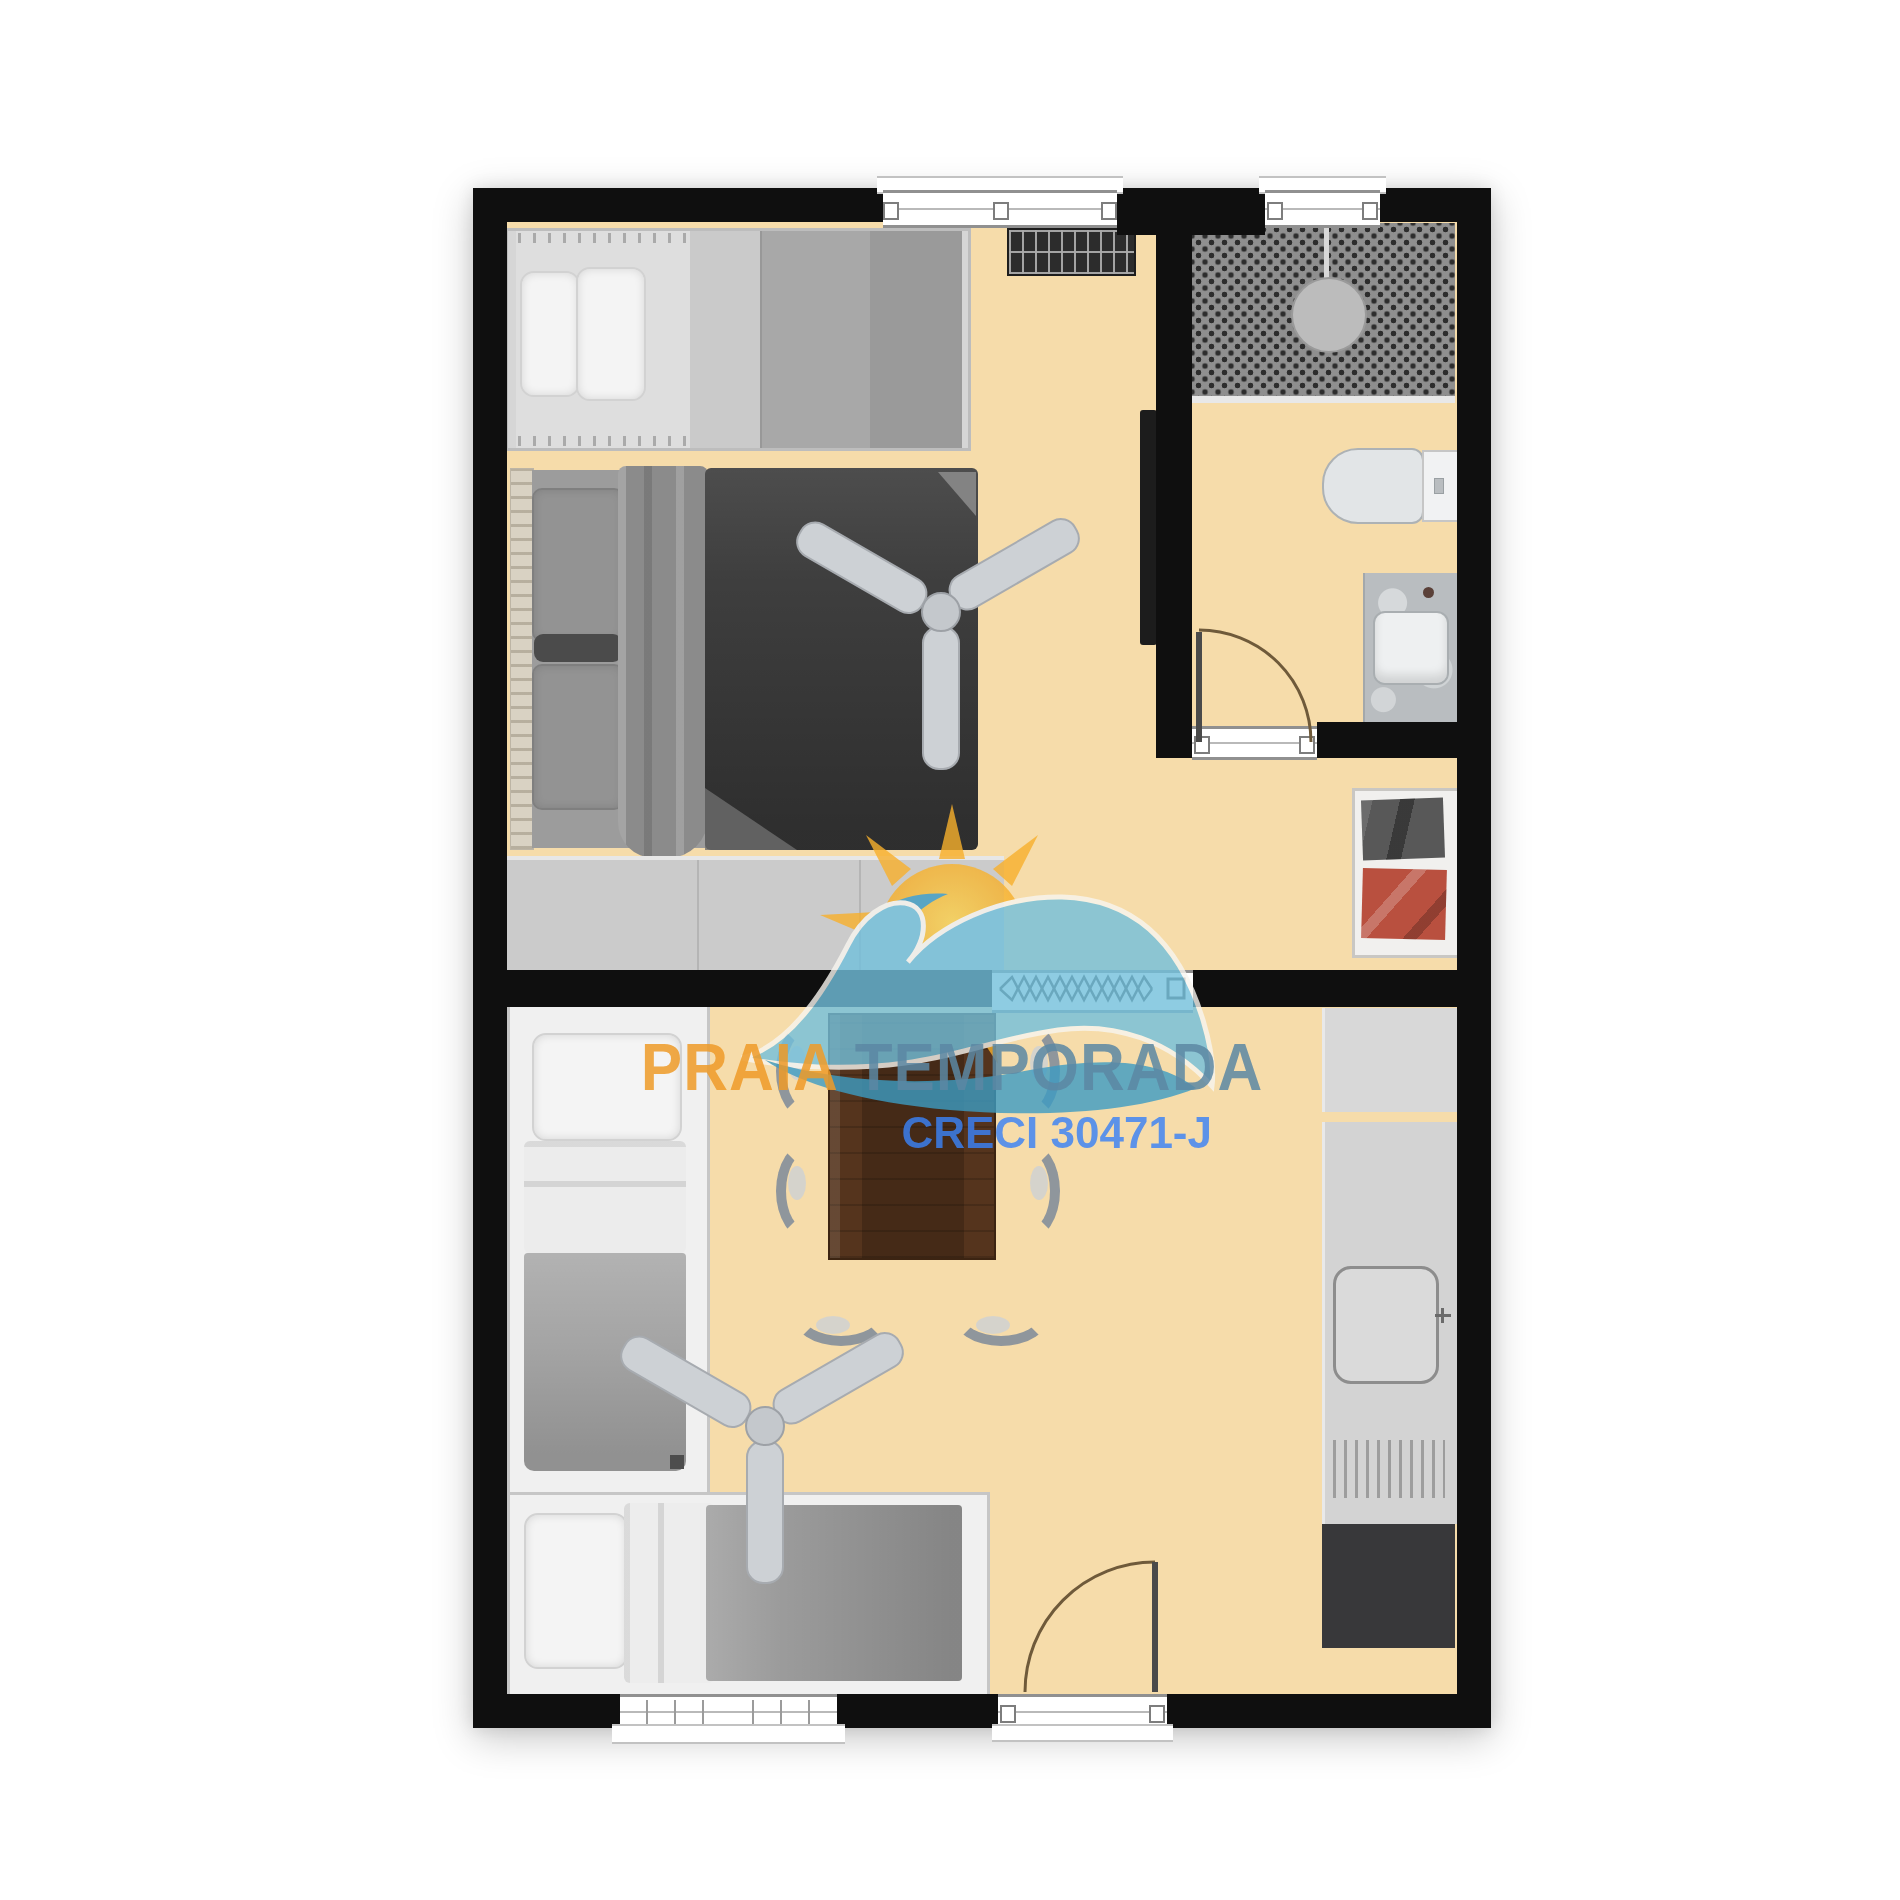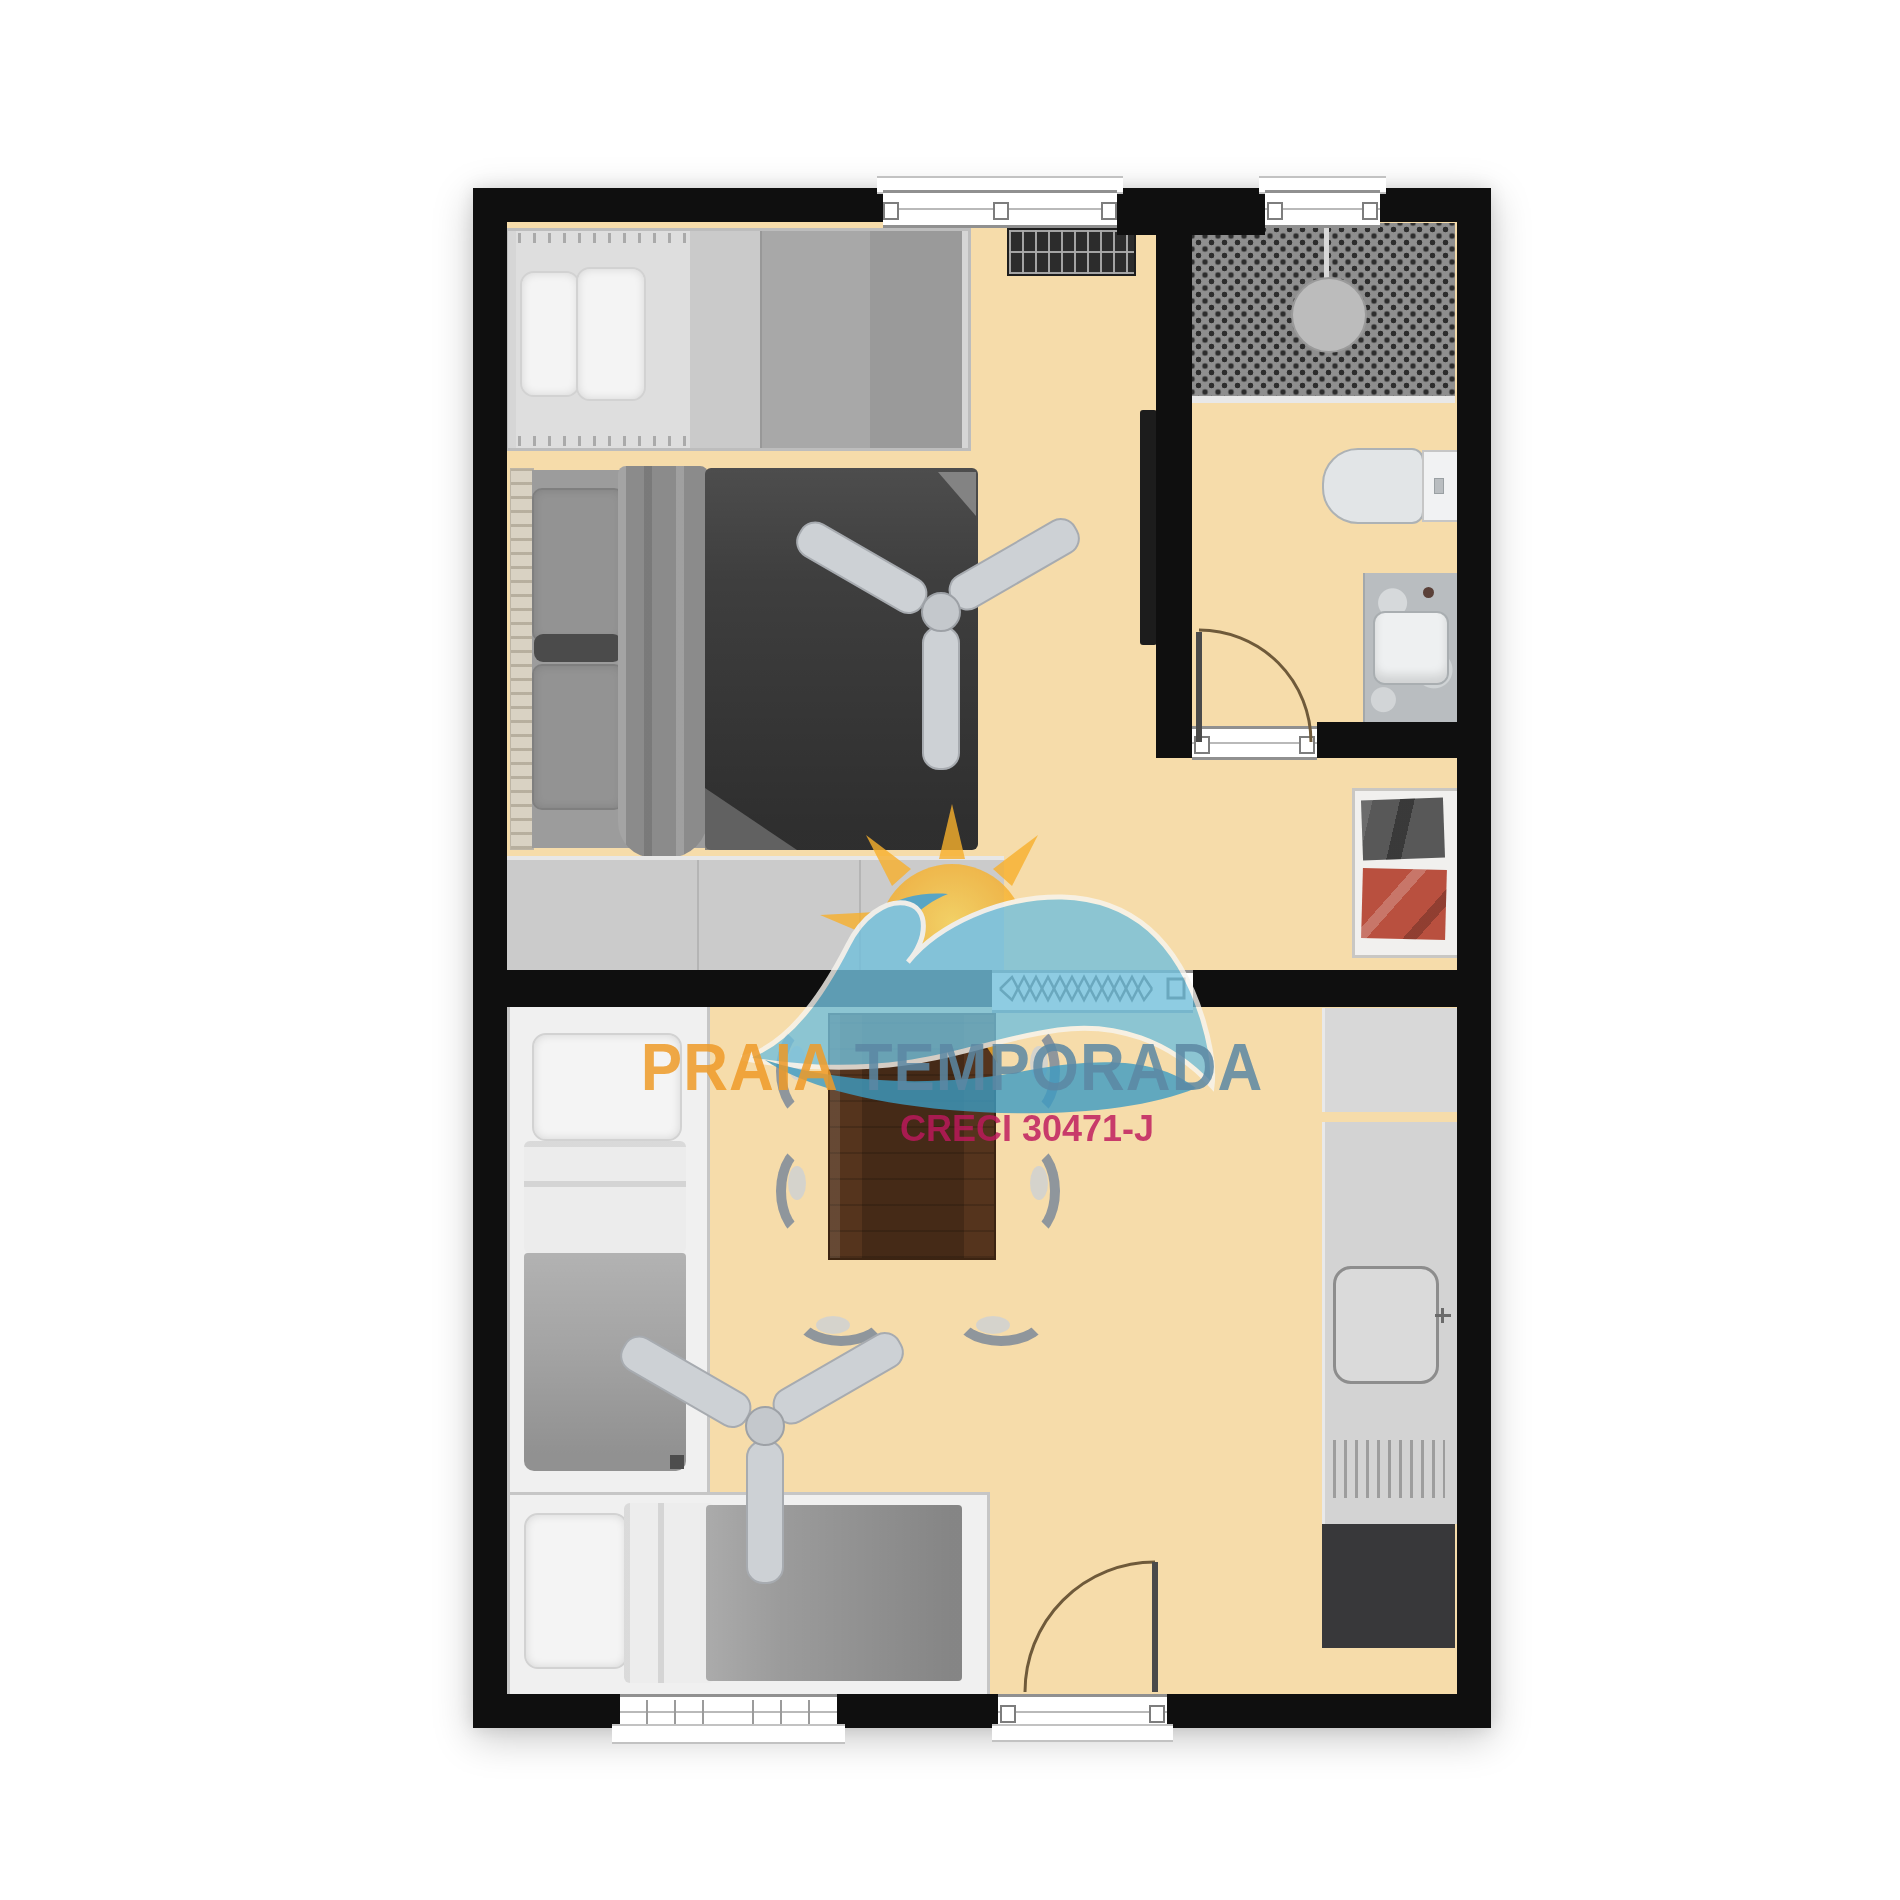--- a/index.html
+++ b/index.html
@@ -40,22 +40,22 @@
      background-image:repeating-linear-gradient(90deg,rgba(170,170,170,.95) 0 2px,transparent 2px 13px),
                       repeating-linear-gradient(0deg,rgba(170,170,170,.95) 0 2px,transparent 2px 21px);
      border:2px solid #1d1d1d;}
   .bars{position:absolute;background-image:repeating-linear-gradient(90deg,#9d9d9d 0 3px,transparent 3px 11px);}
   .ticks-h{position:absolute;background-image:repeating-linear-gradient(90deg,#aaaaaa 0 3px,transparent 3px 15px);}
   
   .brand{position:absolute;left:632px;top:1036px;width:640px;text-align:center;
          font-weight:800;font-size:62px;line-height:1;letter-spacing:1px;transform:scaleY(1.08);
          opacity:.85;z-index:52;white-space:nowrap;}
   .brand .b1{color:#ef9b28;} .brand .b2{color:#5c88a4;}
-  .license{position:absolute;left:900px;top:1108px;width:312px;
-           font-weight:700;font-size:36px;color:#be185d;opacity:.82;z-index:52;}
+  .license{position:absolute;left:900px;top:1108px;width:312px;text-align:right;
+           font-weight:700;font-size:44px;color:#3b82f6;opacity:.82;z-index:52;}
   .overlay-svg{position:absolute;left:0;top:0;z-index:50;pointer-events:none;}
 </style>
 </head>
 <body>
 
 <div class="canvas">
 
   <div class="plan-shadow"></div>
   <div class="floor"></div>
 

